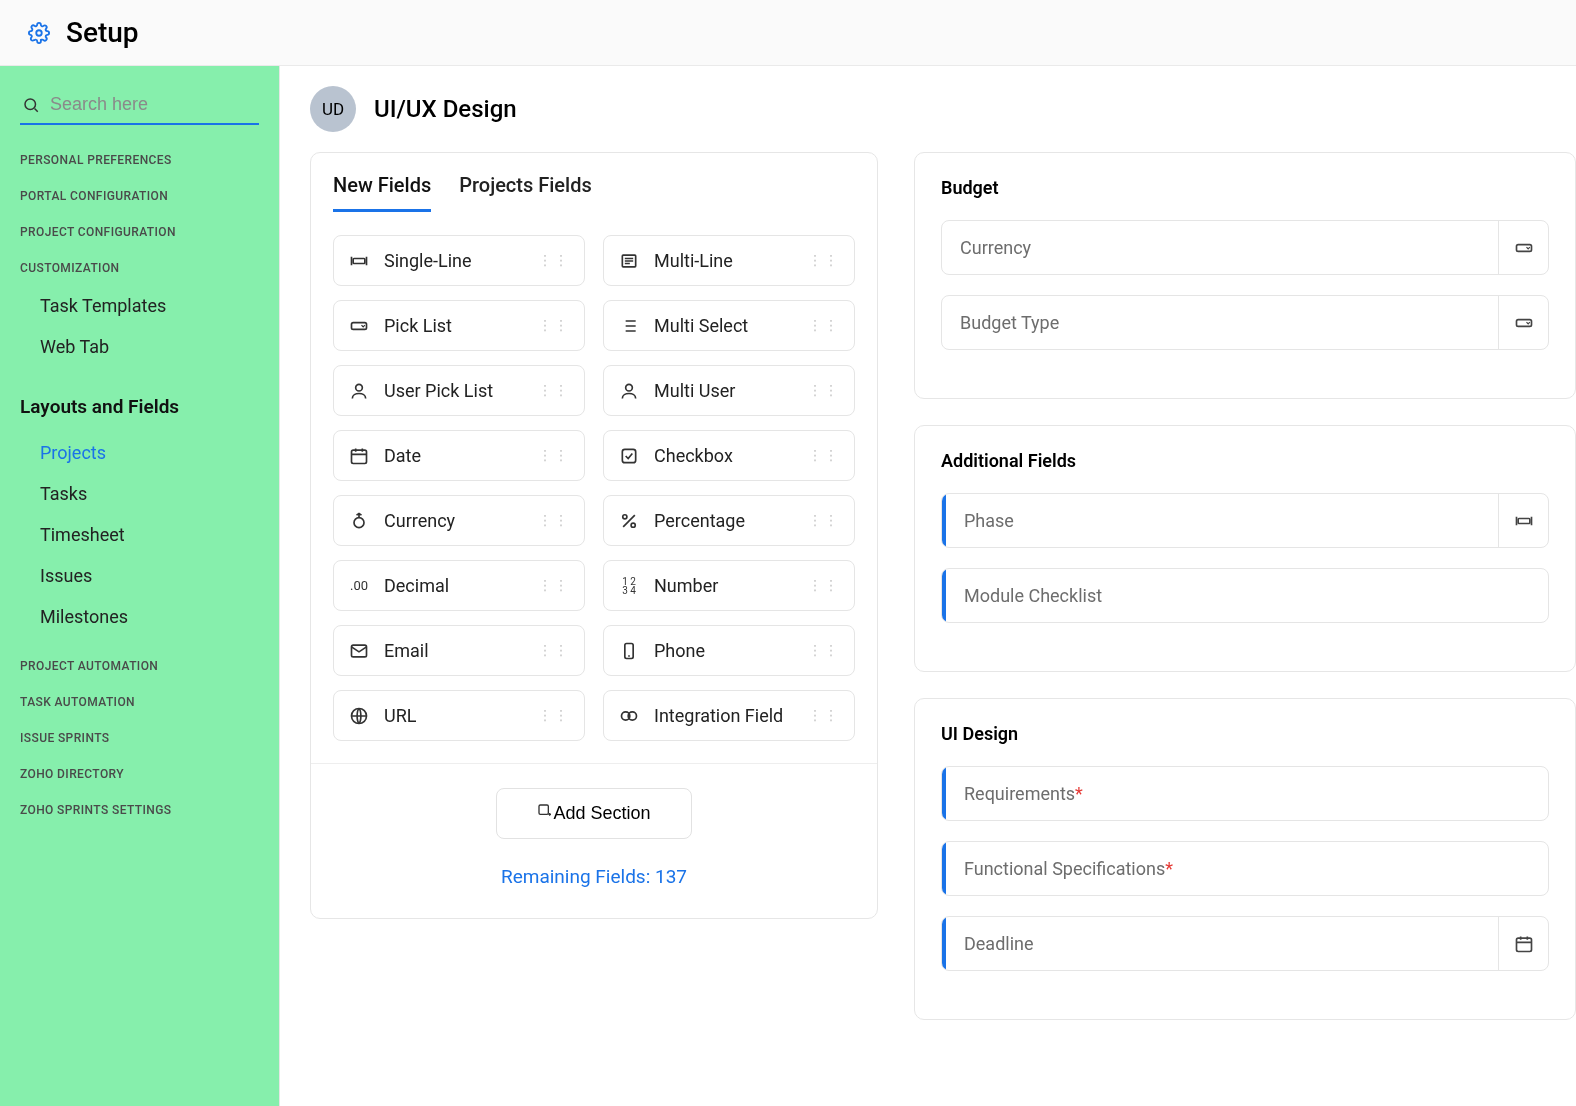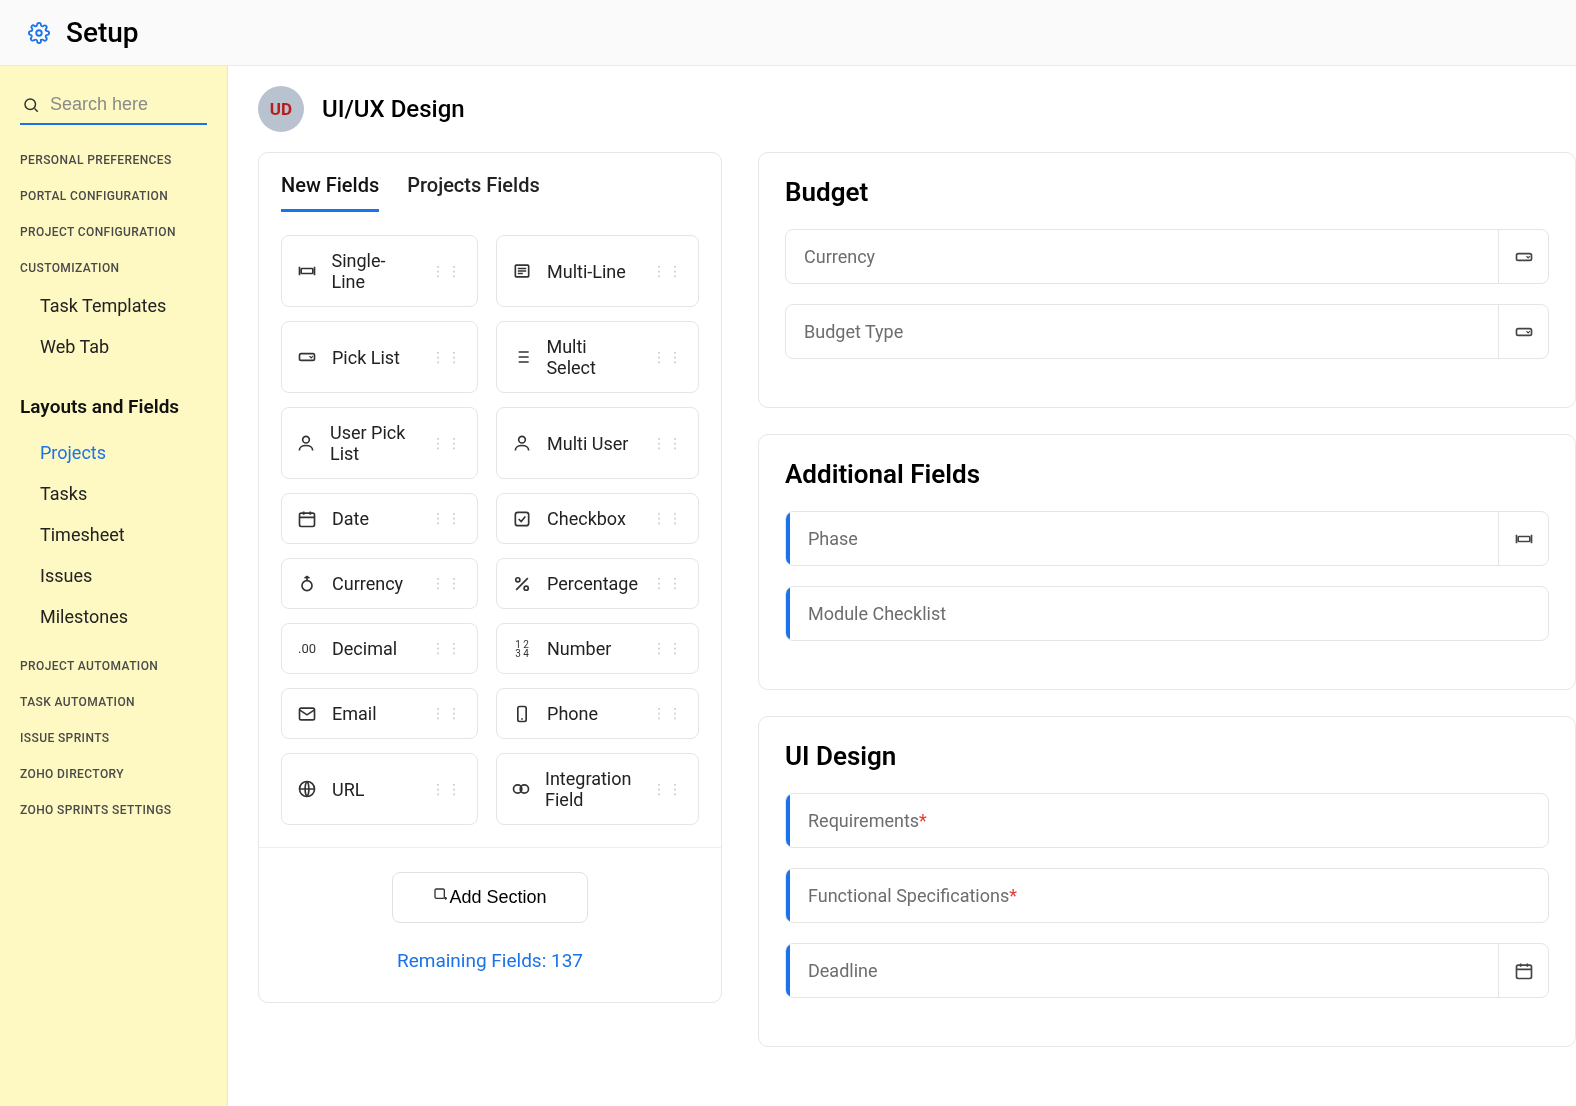--- a/index.html
+++ b/index.html
@@ -4,57 +4,57 @@
 <style>
 * { box-sizing: border-box; margin: 0; padding: 0; }
 body { font-family: -apple-system, BlinkMacSystemFont, "Segoe UI", Roboto, sans-serif; background: #fff; color: #000; font-size: 16px; }
 
 .topbar { display: flex; align-items: center; gap: 16px; padding: 16px 28px; border-bottom: 1px solid #eaeaea; background:#fafafa; }
 .topbar .gear { color:#1a73e8; }
 .topbar h1 { font-size: 28px; font-weight: 500; }
 
 .layout { display: flex; height: calc(100vh - 66px); }
 
-.sidebar { width: 228px; background: #fef9c3; border-right: 1px solid #e6e6e6; padding: 24px 20px; overflow-y: auto; }
+.sidebar { width: 280px; background: #86efac; border-right: 1px solid #e6e6e6; padding: 24px 20px; overflow-y: auto; }
 .search-wrap { display:flex; align-items:center; gap:10px; border-bottom: 2px solid #1a73e8; padding: 4px 2px 8px 2px; margin-bottom: 28px; }
 .search-wrap input { border:none; background:transparent; font-size:18px; outline:none; width:100%; color:#333; }
 .search-wrap input::placeholder{ color:#8a8a8a; }
 
 .side-heading { font-size: 12px; letter-spacing: 0.4px; color:#4a4a4a; font-weight:500; margin: 22px 0 10px 0; }
 .side-subheading { font-size: 19px; font-weight: 600; color:#111; margin: 28px 0 14px 0; }
 .side-item { font-size: 18px; color:#222; padding: 10px 0 10px 20px; cursor:pointer; }
 .side-item.active{ color:#1a73e8; }
 
 .main { flex:1; background:#fff; display:flex; overflow:hidden; }
 
 .header-row { display:flex; align-items:center; gap:18px; padding: 20px 30px 10px 30px; }
-.avatar { width:46px; height:46px; border-radius:50%; background:#b9c3d0; color:#b91c1c; display:flex; align-items:center; justify-content:center; font-size:17px; font-weight:700; }
+.avatar { width:46px; height:46px; border-radius:50%; background:#b9c3d0; color:#000000; display:flex; align-items:center; justify-content:center; font-size:17px; font-weight:400; }
 .header-row h2 { font-size: 24px; font-weight:500; }
 
 .cols { display:flex; gap: 36px; padding: 0 0 0 30px; flex:1; overflow:hidden;}
-.leftcol { width: 464px; flex-shrink:0; }
+.leftcol { width: 568px; flex-shrink:0; }
 .rightcol { flex:1; min-width:0; overflow:hidden; }
 
 .panel { border:1px solid #e6e6e6; border-radius:10px; background:#fff; margin-top:10px; }
 
 .tabs { display:flex; gap: 28px; padding: 20px 22px 0 22px; border-bottom:1px solid transparent; }
 .tab { font-size: 20px; font-weight:500; padding-bottom: 12px; cursor:pointer; color:#222; }
 .tab.active{ color:#111; border-bottom: 3px solid #1a73e8; }
 
 .field-grid { display:grid; grid-template-columns: 1fr 1fr; gap: 14px 18px; padding: 22px; }
 .field-tile { border:1px solid #e5e5e5; border-radius:8px; padding: 14px 14px; display:flex; align-items:center; gap:14px; cursor:grab; font-size:18px; color:#222; background:#fff; }
 .field-tile .ico { width:22px; color:#333; display:flex; justify-content:center; }
 .drag-dots { margin-left:auto; color:#c6c6c6; font-size:14px; letter-spacing:2px; line-height:7px; }
 
 .panel-footer { border-top:1px solid #eee; padding: 24px 22px 30px 22px; text-align:center; }
 .add-section-btn{ display:inline-flex; align-items:flex-start; border:1px solid #e2e2e2; border-radius:8px; padding:14px 40px; font-size:18px; background:#fff; cursor:pointer; }
 .remaining { color:#1a73e8; font-size:19px; margin-top:26px; }
 
 .sec-panel{ border:1px solid #e6e6e6; border-radius:10px; background:#fff; padding: 24px 26px 28px 26px; margin-top:10px; margin-bottom:26px; }
-.sec-title{ font-size:26px; font-weight:600; margin-bottom:22px; }
+.sec-title{ font-size:18px; font-weight:600; margin-bottom:22px; }
 .layout-field{ border:1px solid #e5e5e5; border-radius:8px; display:flex; align-items:stretch; margin-bottom:20px; overflow:hidden; }
 .layout-field .accent{ width:4px; background:#1a73e8; }
 .layout-field .lbl{ flex:1; padding:16px 18px; font-size:18px; color:#6d6d6d; }
 .layout-field .req{ color:#e53935; }
 .layout-field .type-ico{ width:50px; border-left:1px solid #e5e5e5; display:flex; align-items:center; justify-content:center; color:#444; }
 
 .leftstack{ display:flex; flex-direction:column; }
 
 svg{ display:block; }
 </style>

